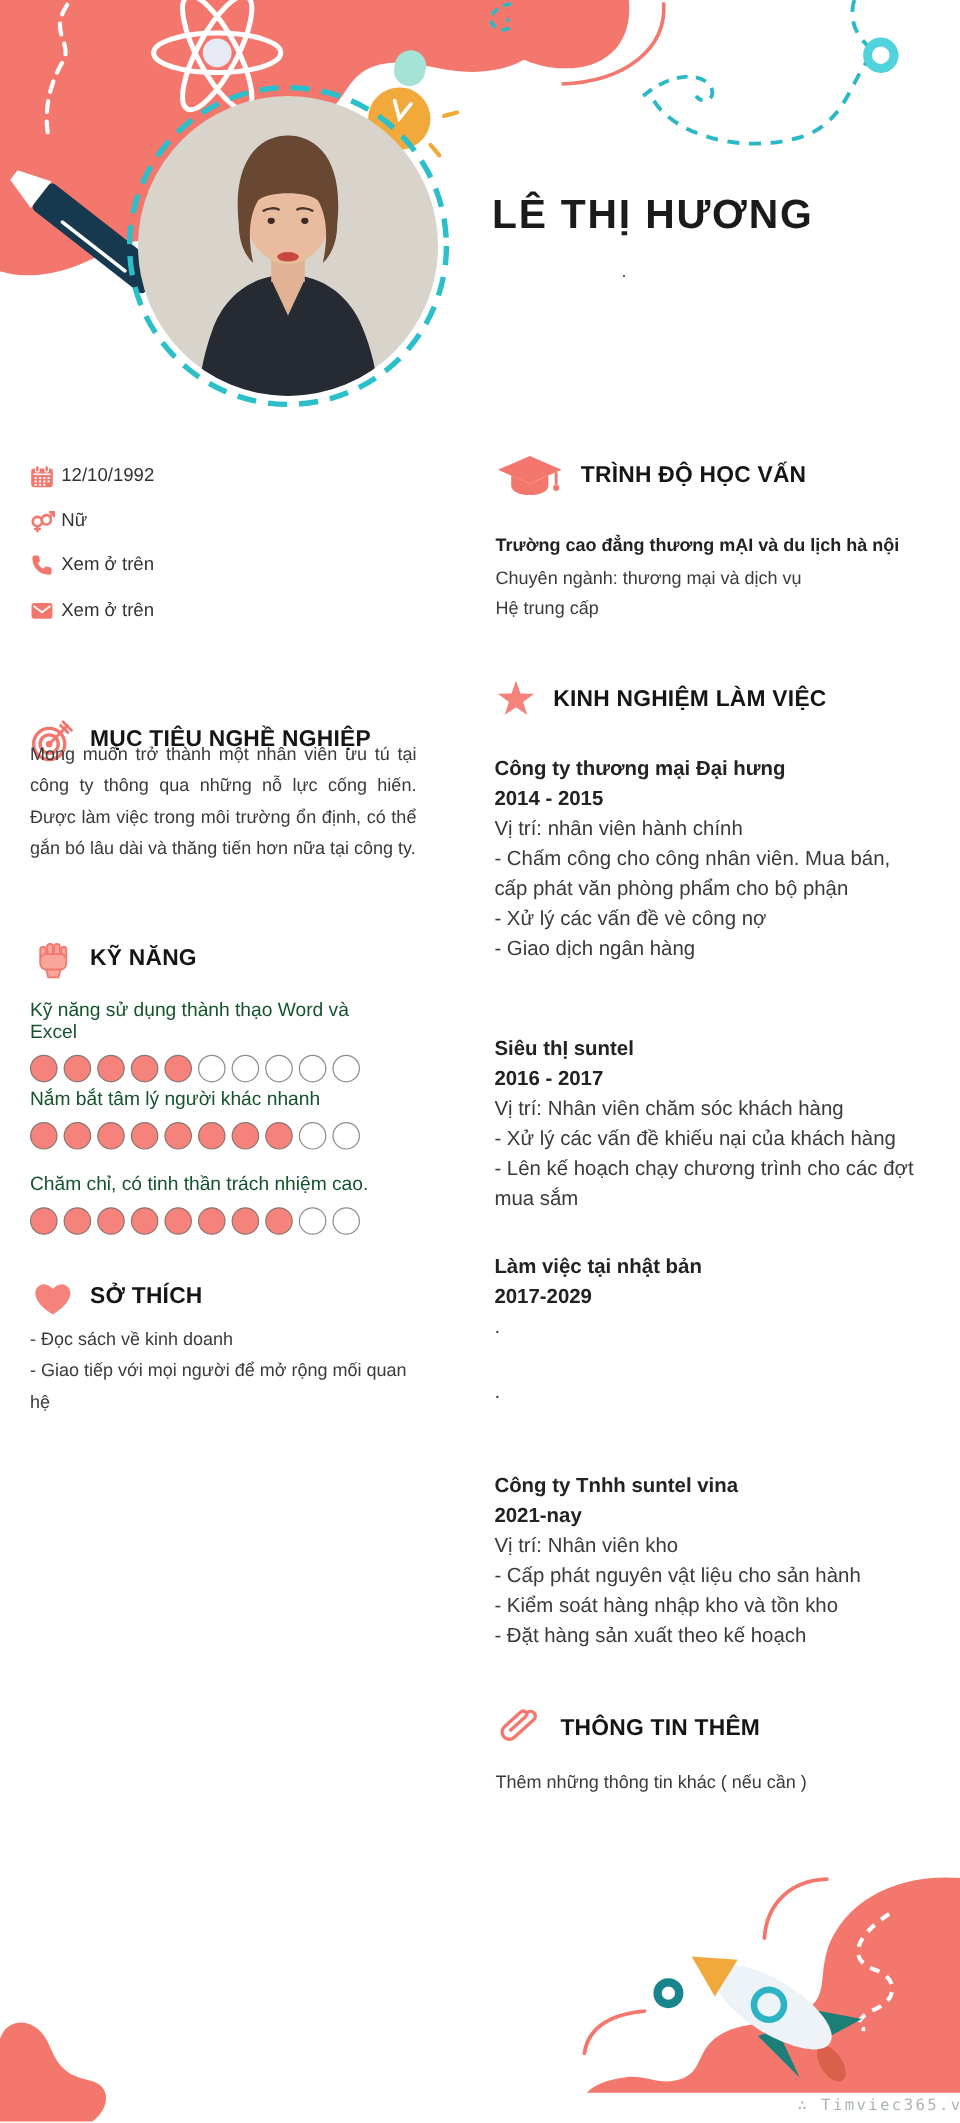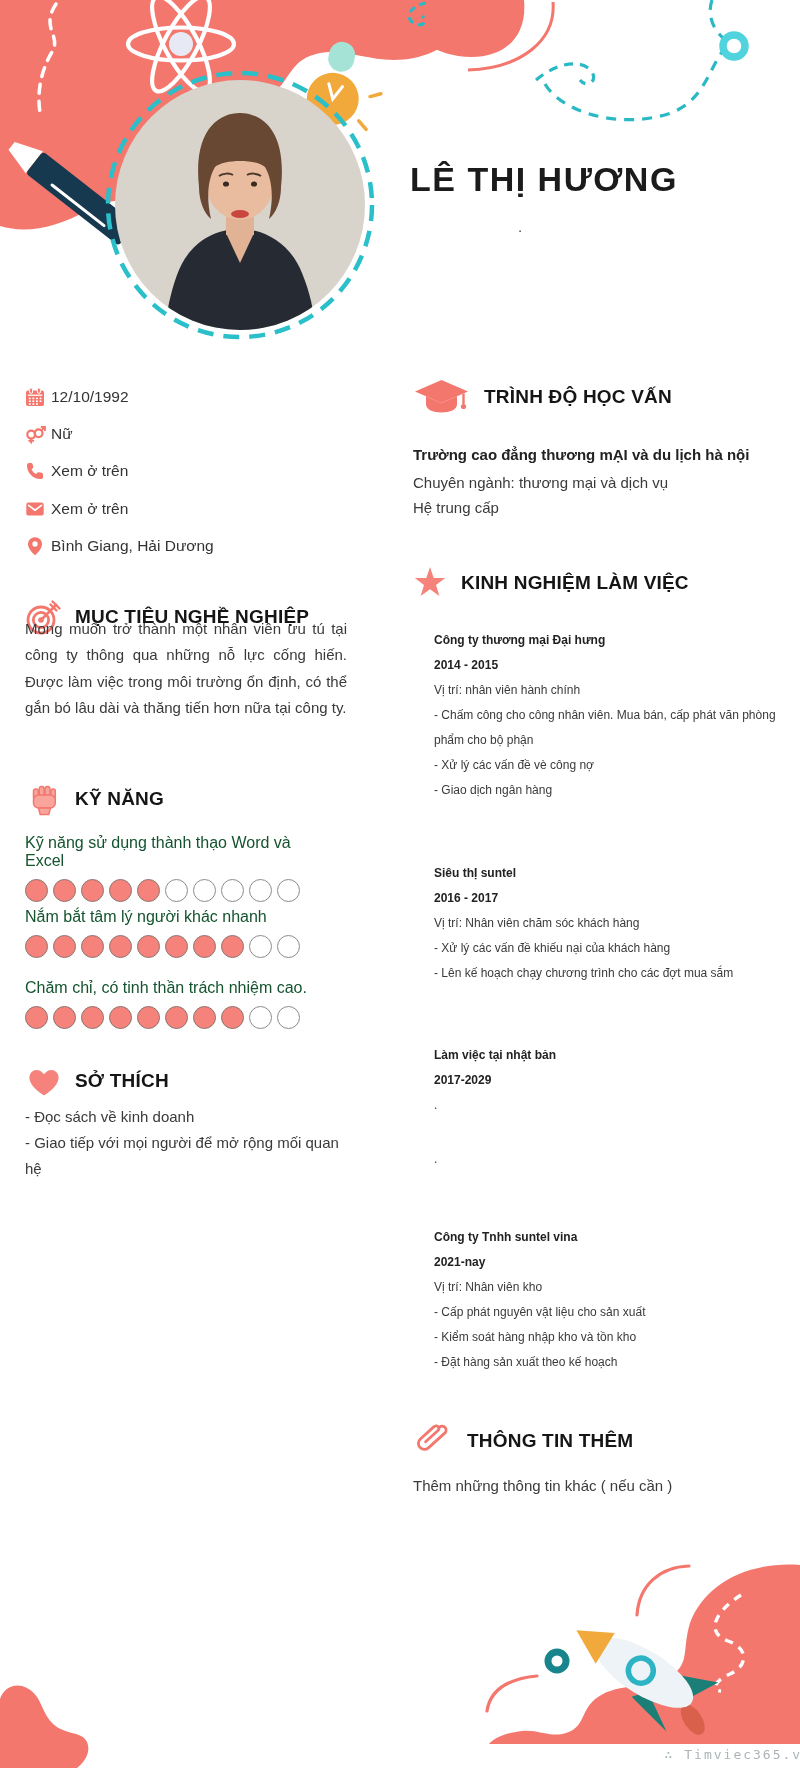--- a/index.html
+++ b/index.html
@@ -29,21 +29,21 @@
   .hobbies{position:absolute;left:25px;top:1104px;width:322px;font-size:15px;line-height:26px;}
   
   .skill{position:absolute;left:25px;width:300px;}
   .skill .slabel{font-size:16px;color:#14532d;margin-bottom:9px;}
   .dots{display:flex;gap:5px;}
   .dot{width:23px;height:23px;border-radius:50%;border:1.5px solid #8c8c8c;background:#fff;box-sizing:border-box;}
   .dot.filled{background:#F5837B;border-color:#8a7672;}
   
   .school{position:absolute;left:413px;top:446px;width:354px;font-size:15px;font-weight:700;color:#222;}
   .edu-lines{position:absolute;left:413px;top:470px;width:354px;font-size:15px;line-height:25px;}
-  .job{position:absolute;left:434px;width:354px;font-size:12px;line-height:25px;}
+  .job{position:absolute;left:412px;width:354px;font-size:17px;line-height:25px;}
   .job .jcompany,.job .jperiod{font-weight:700;color:#222;}
   .job-nhat .jl + .jl{margin-top:29px;}
   .info-text{position:absolute;left:413px;top:1477px;width:354px;font-size:15px;}
   .watermark{position:absolute;right:24px;top:1747px;font-family:"DejaVu Sans Mono","Liberation Mono",monospace;
              font-size:13px;color:#ABB4B8;letter-spacing:2px;}
 </style>
 </head>
 <body>
 
 <div class="page">
@@ -152,29 +152,20 @@
     </div>
     <div class="crow">
       <span class="cicon">
         <svg width="20" height="20" viewBox="0 0 20 20">
           <rect x="1.3" y="3.6" width="17.4" height="13" rx="2.2" fill="#F4776E"></rect>
           <polyline points="3.6,6.4 10,11.2 16.4,6.4" fill="none" stroke="#fff" stroke-width="1.7" stroke-linecap="round" stroke-linejoin="round"></polyline>
         </svg>
       </span>
       <span class="cval">Xem ở trên</span>
     </div>
-    <div class="crow">
-      <span class="cicon">
-        <svg width="20" height="20" viewBox="0 0 20 20">
-          <path d="M10,1.3 C6.1,1.3 3,4.4 3,8.2 C3,13.4 10,19.3 10,19.3 C10,19.3 17,13.4 17,8.2 C17,4.4 13.9,1.3 10,1.3 Z" fill="#F4776E"></path>
-          <circle cx="10" cy="8" r="2.7" fill="#fff"></circle>
-        </svg>
-      </span>
-      <span class="cval">Bình Giang, Hải Dương</span>
-    </div>
   </div>
 
   <div class="sec-head" style="left:25px;top:597px;">
     <span class="ic left">
       <svg width="38" height="38" viewBox="0 0 38 38">
         <circle cx="16" cy="22" r="13" fill="none" stroke="#F4776E" stroke-width="2.8"></circle>
         <circle cx="16" cy="22" r="7.6" fill="none" stroke="#F4776E" stroke-width="2.8"></circle>
         <circle cx="16" cy="22" r="2.8" fill="#F4776E"></circle>
         <path d="M16,22 L31,7" stroke="#F4776E" stroke-width="2.6" stroke-linecap="round"></path>
         <path d="M27.5,3.5 L34.5,10.5 M25.5,6.5 L31.5,12.5" stroke="#F4776E" stroke-width="2.4" stroke-linecap="round"></path>
@@ -305,21 +296,21 @@
     <div class="jcompany">Làm việc tại nhật bản</div>
     <div class="jperiod">2017-2029</div>
     <div class="jl">.</div>
     <div class="jl">.</div>
   </div>
 
   <div class="job" style="top:1225px;">
     <div class="jcompany">Công ty Tnhh suntel vina</div>
     <div class="jperiod">2021-nay</div>
     <div class="jl">Vị trí: Nhân viên kho</div>
-    <div class="jl">- Cấp phát nguyên vật liệu cho sản xuất</div>
+    <div class="jl">- Cấp phát nguyên vật liệu cho sản hành</div>
     <div class="jl">- Kiểm soát hàng nhập kho và tồn kho</div>
     <div class="jl">- Đặt hàng sản xuất theo kế hoạch</div>
   </div>
 
   <div class="sec-head" style="left:413px;top:1421px;">
     <span class="ic">
       <svg width="40" height="40" viewBox="0 0 40 40">
         <g transform="rotate(48 20 20)">
           <path d="M14,6 C14,3.8 15.8,2 18,2 C20.2,2 22,3.8 22,6 L22,28 C22,31.3 19.3,34 16,34 C12.7,34 10,31.3 10,28 L10,10 C10,8 11.1,6.6 12.8,6.6 C14.5,6.6 15.6,8 15.6,10 L15.6,26" fill="none" stroke="#F4776E" stroke-width="2.8" stroke-linecap="round"></path>
         </g>

